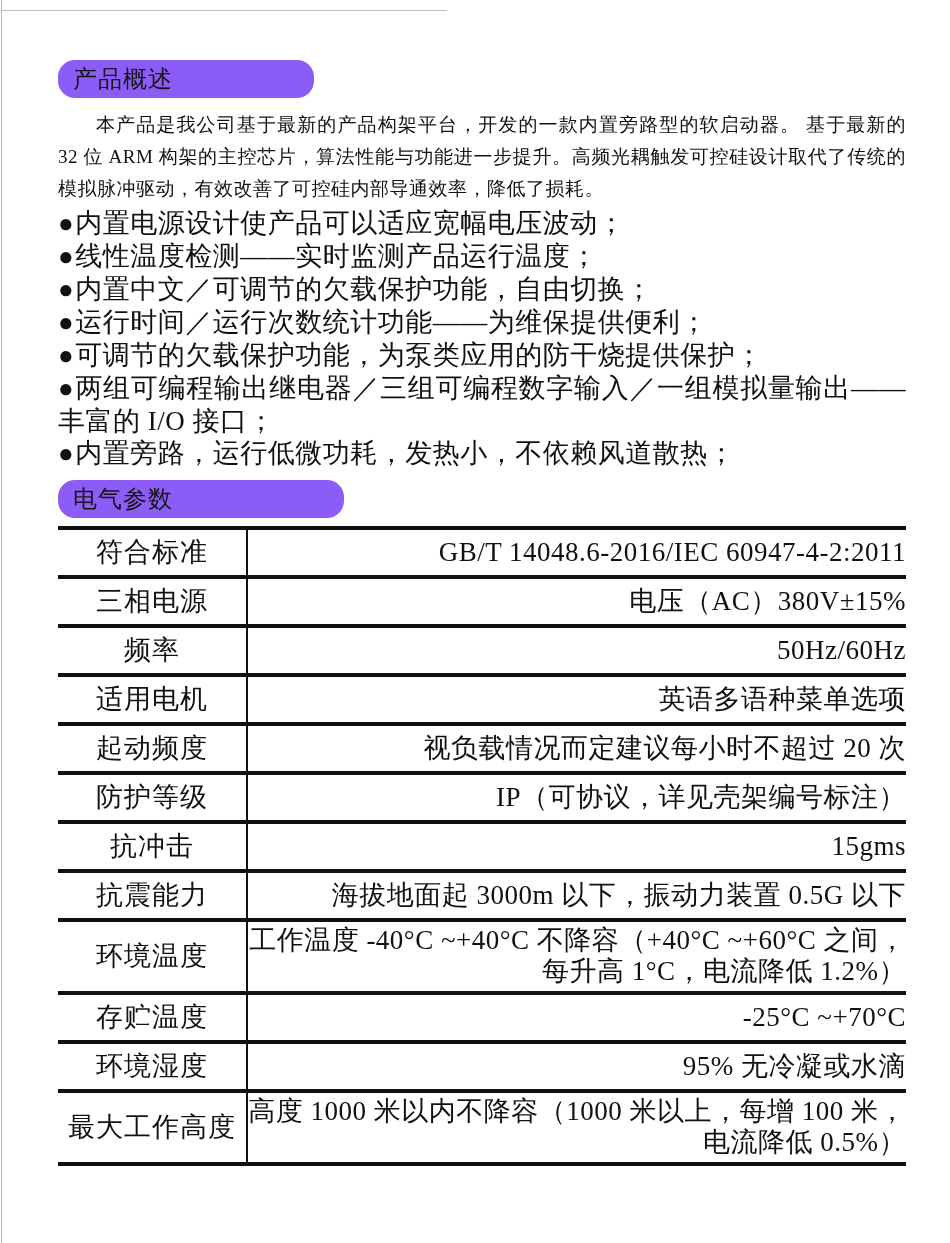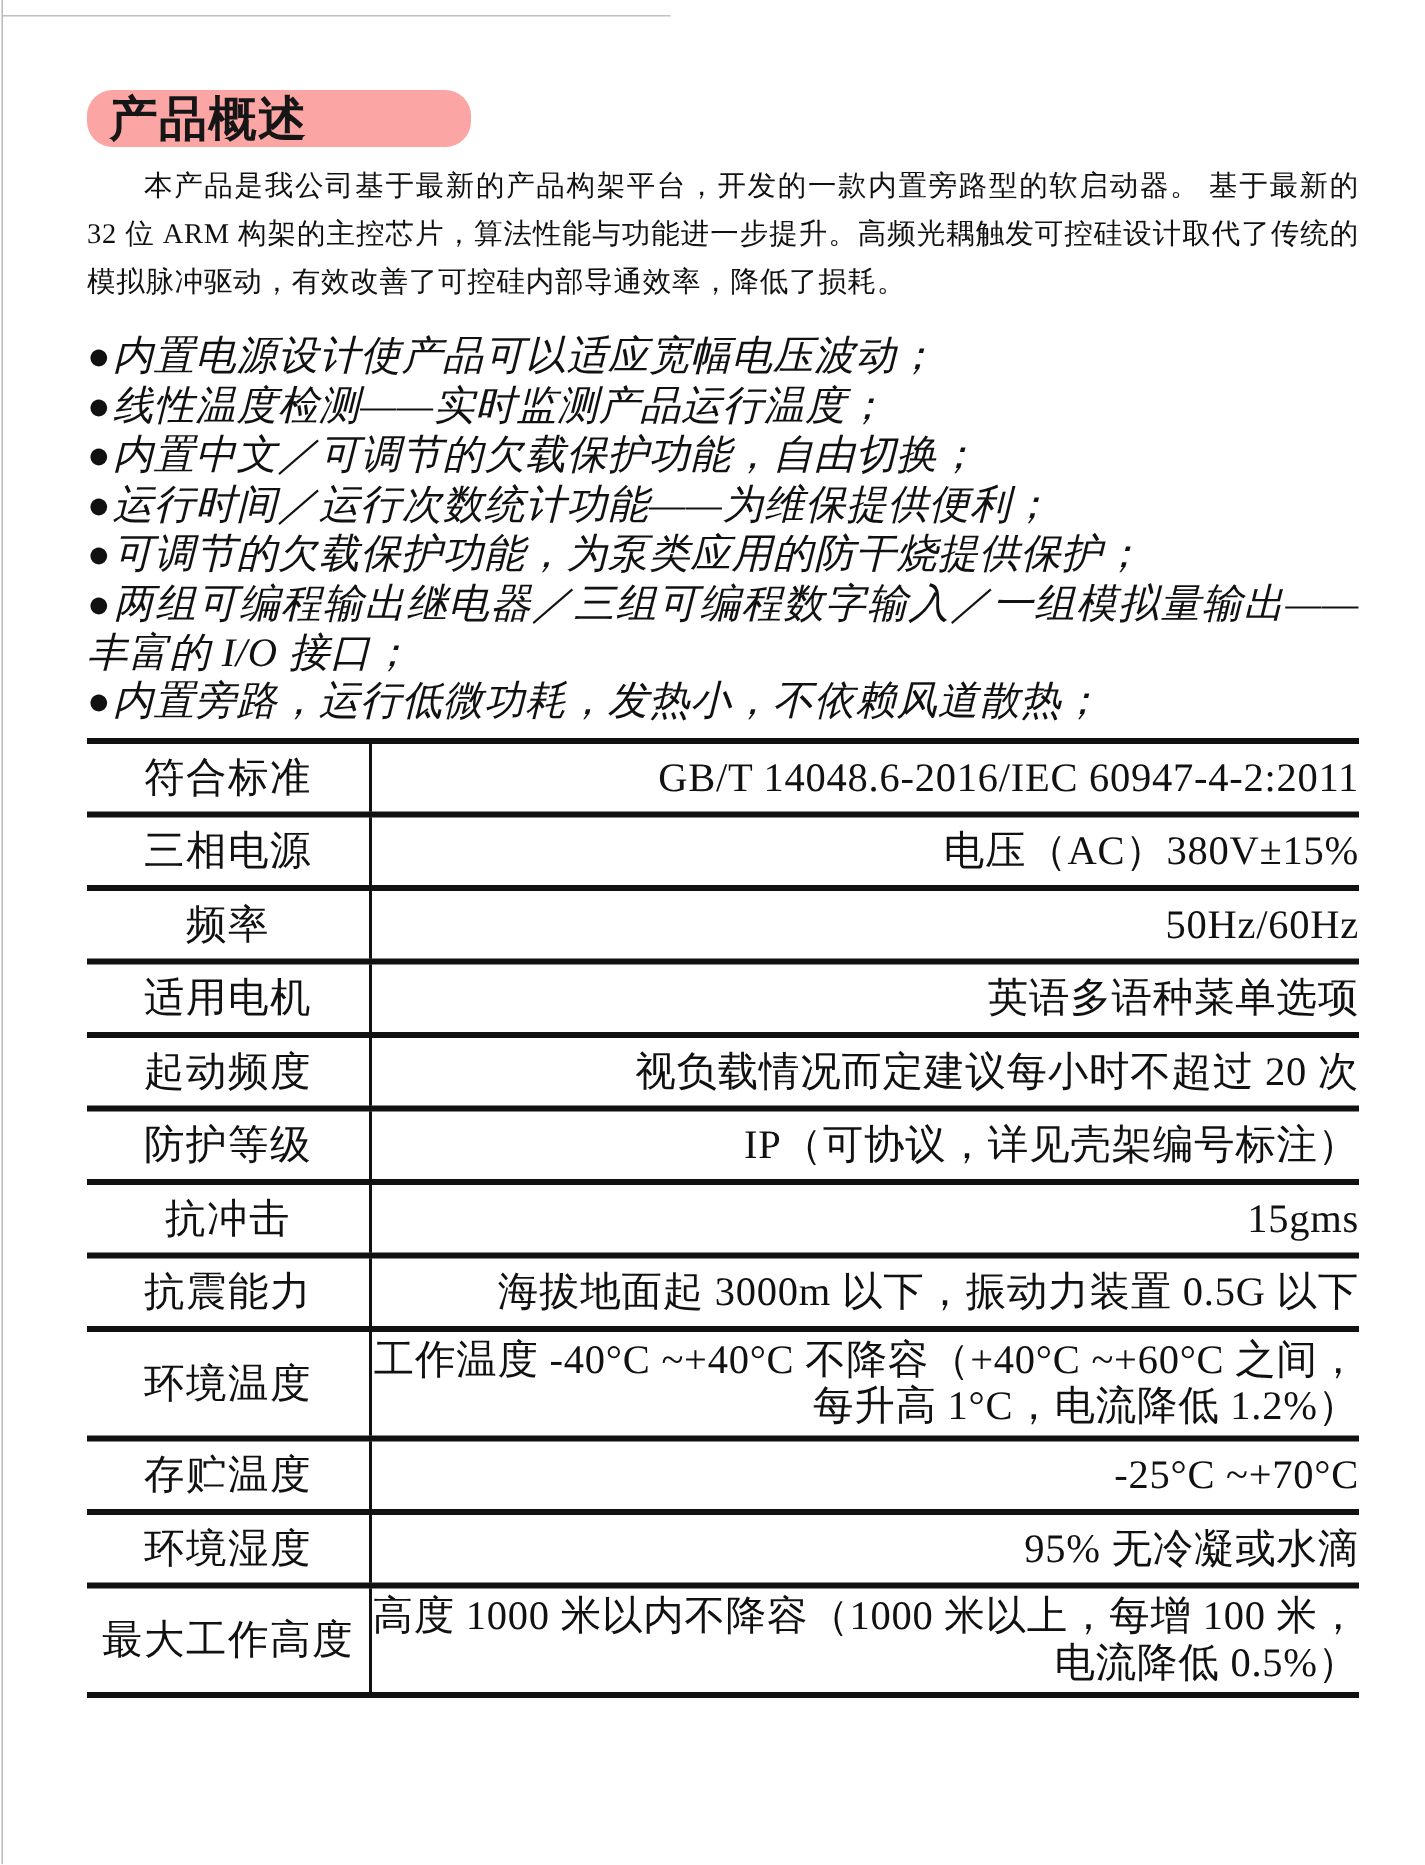--- a/index.html
+++ b/index.html
@@ -31,41 +31,40 @@
   }
   .content {
     position: absolute;
     left: 58px; top: 60px;
     width: 848px;
   }
   .pill {
     display: block;
     height: 38px;
     line-height: 38px;
-    background: #fca5a5;
+    background: #8b5cf6;
     border-radius: 17px;
     font-family: "Liberation Sans", "DejaVu Sans", sans-serif;
-    font-size: 32px;
+    font-size: 24px;
     letter-spacing: 1px;
     color: #161616;
     padding-left: 15px;
     box-sizing: border-box;
-    font-weight: bold;
   }
   .pill.w1 { width: 256px; }
   .pill.w2 { width: 286px; margin-top: 10px; }
   .intro {
     margin: 11px 0 0 0;
     font-size: 19px;
     line-height: 32px;
     text-align: justify;
     text-indent: 2em;
     letter-spacing: 0.5px;
   }
-  .bullets { margin-top: 16px; font-style: italic; }
+  .bullets { margin-top: 2px; }
   .bullet {
     font-size: 27px;
     line-height: 32px;
     text-align: justify;
     letter-spacing: 0.5px;
   }
   .dot {
     font-size: 26px;
     line-height: 32px;
     margin-right: 1px;
@@ -123,20 +122,21 @@
         <div class="bullet"><span class="dot">●</span><span>运行时间／运行次数统计功能——为维保提供便利；</span></div>
 
         <div class="bullet"><span class="dot">●</span><span>可调节的欠载保护功能，为泵类应用的防干烧提供保护；</span></div>
 
         <div class="bullet"><span class="dot">●</span><span>两组可编程输出继电器／三组可编程数字输入／一组模拟量输出——丰富的 I/O 接口；</span></div>
 
         <div class="bullet"><span class="dot">●</span><span>内置旁路，运行低微功耗，发热小，不依赖风道散热；</span></div>
 
       </div>
 
+    <div class="pill w2">电气参数</div>
 
     <table class="spec">
       <tbody>
 
           <tr>
             <td class="spec-label">符合标准</td>
             <td class="spec-value">GB/T 14048.6-2016/IEC 60947-4-2:2011</td>
           </tr>
 
           <tr>

